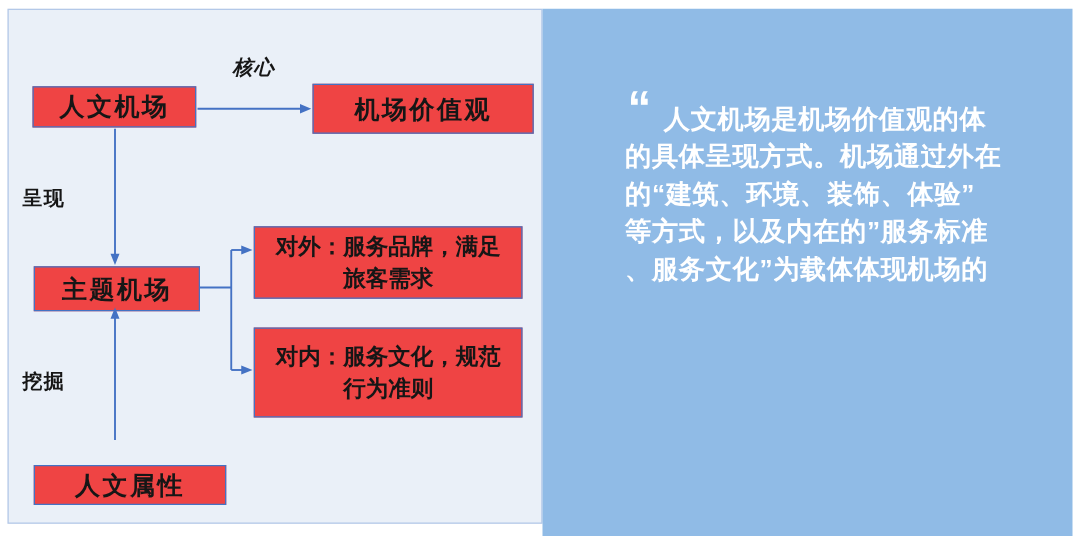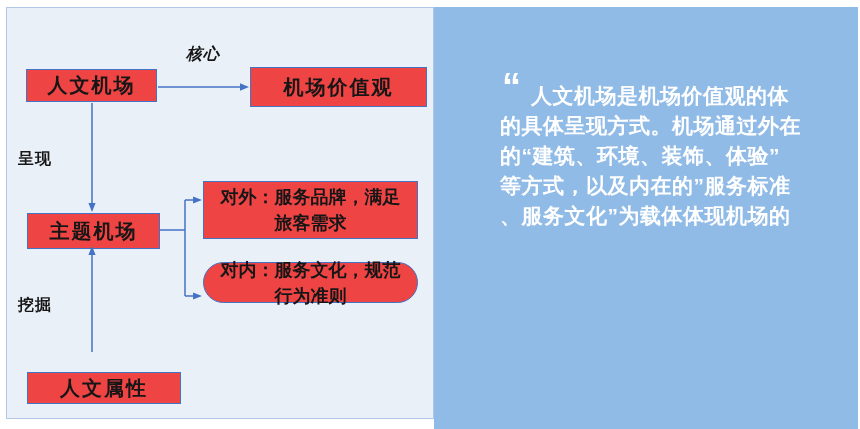--- a/index.html
+++ b/index.html
@@ -89,21 +89,21 @@
 
   <div class="node" style="left:26px;top:69px;width:131px;height:33px;">人文机场</div>
 
   <div class="node" style="left:250px;top:67px;width:177px;height:40px;">机场价值观</div>
 
   <div class="node" style="left:27px;top:213px;width:133px;height:36px;">主题机场</div>
 
   <div class="node small-text" style="left:203px;top:165px;width:215px;height:58px;margin-top:16px;">对外：服务品牌，满足
 旅客需求</div>
 
-  <div class="node small-text" style="left:203px;top:262px;width:215px;height:41px;border-radius:26px;">对内：服务文化，规范
+  <div class="node small-text" style="left:203px;top:262px;width:215px;height:72px;">对内：服务文化，规范
 行为准则</div>
 
   <div class="node" style="left:27px;top:372px;width:154px;height:32px;">人文属性</div>
 
   <div class="edge-label" style="left:186px;top:44px;font-style:italic;">核心</div>
 
   <div class="edge-label" style="left:18px;top:149px;">呈现</div>
 
   <div class="edge-label" style="left:18px;top:295px;">挖掘</div>
 

